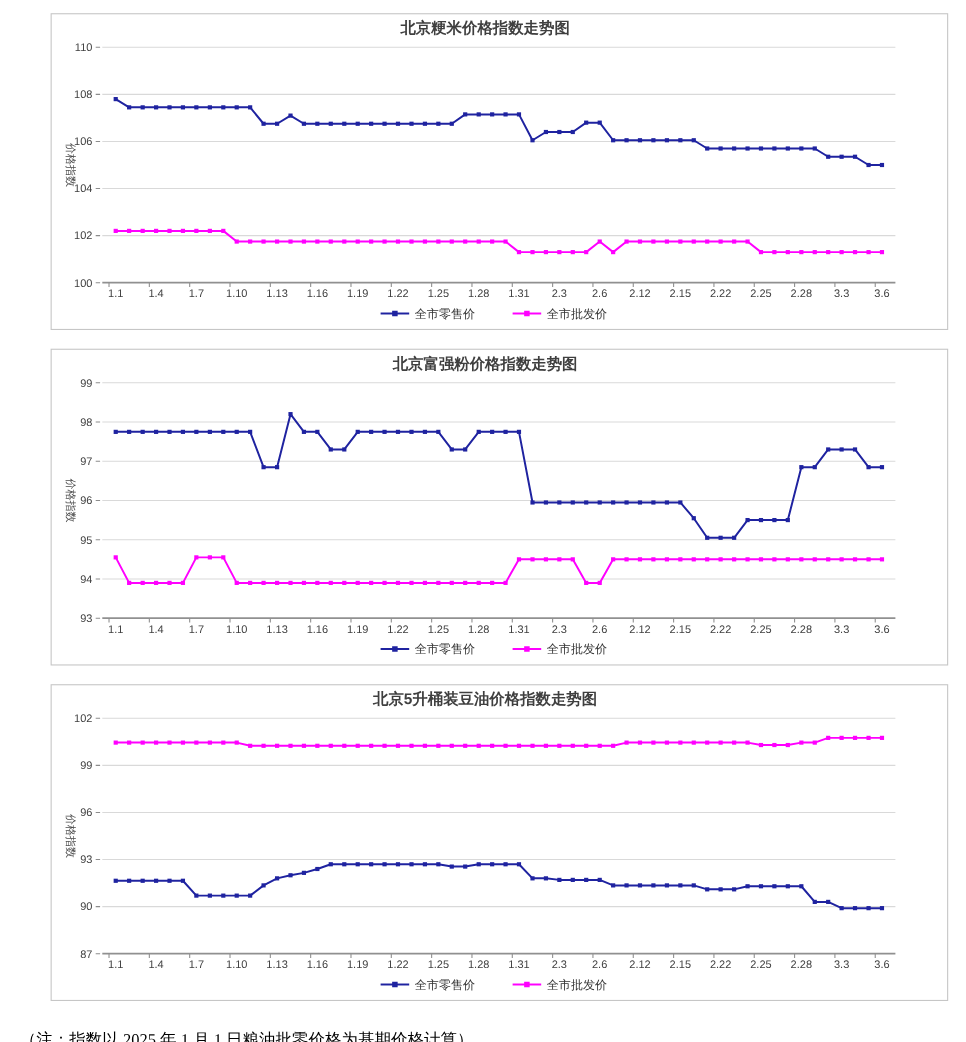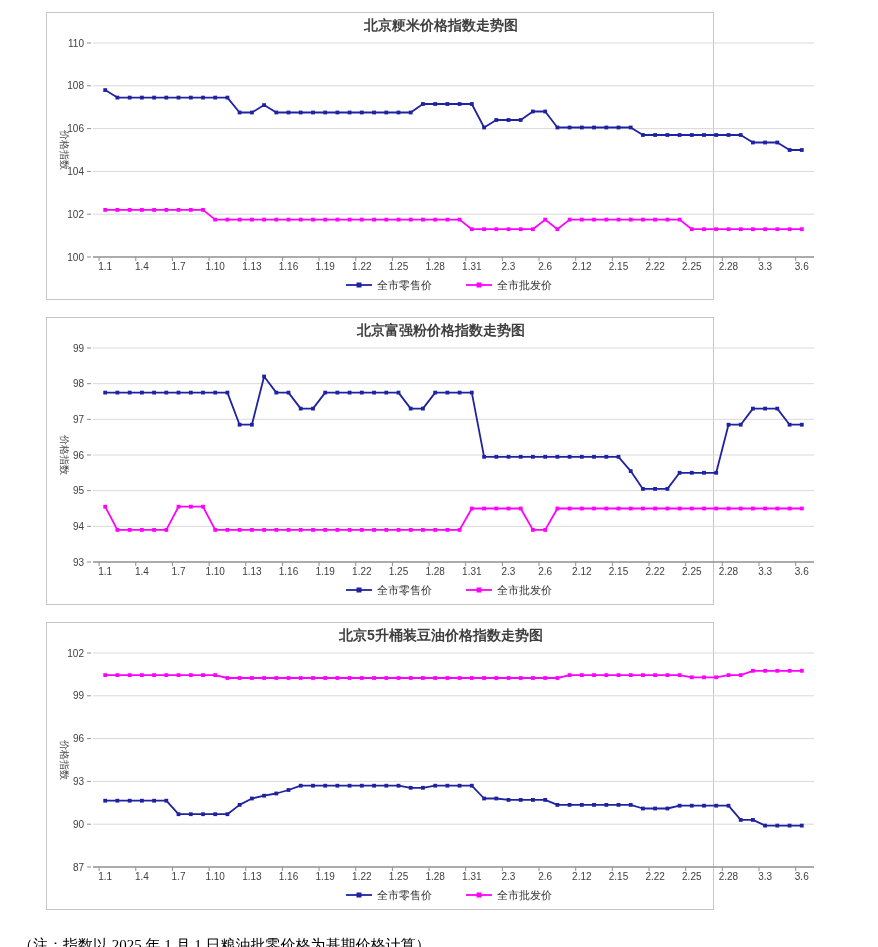--- a/index.html
+++ b/index.html
@@ -1,19 +1,19 @@
 <!DOCTYPE html>
 <html><head>
 <meta charset="utf-8">
 <style>
   html,body{margin:0;padding:0;background:#ffffff;}
   body{width:878px;font-family:"Liberation Sans",sans-serif;}
   .page{width:878px;min-height:947px;background:#fff;position:relative;padding-top:12px;box-sizing:border-box;}
   .chart-box{
-    width:668px;height:288px;margin:0 0 17px 46px;
+    width:816px;height:288px;margin:0 0 17px 46px;
     border:1px solid #c6c6c6;background:#fff;box-sizing:border-box;
   }
   .chart-box svg{display:block;}
   .ct-title{font-size:14px;font-weight:bold;fill:#3f3f3f;}
   .ct-ylab{font-size:10px;fill:#4d4d4d;}
   .ct-tick{font-size:10px;fill:#404040;}
   .ct-legend{font-size:11px;fill:#333;}
   .note{
     margin:26px 0 0 18px;font-family:"Liberation Serif","DejaVu Serif",serif;
     font-size:15px;color:#000;

